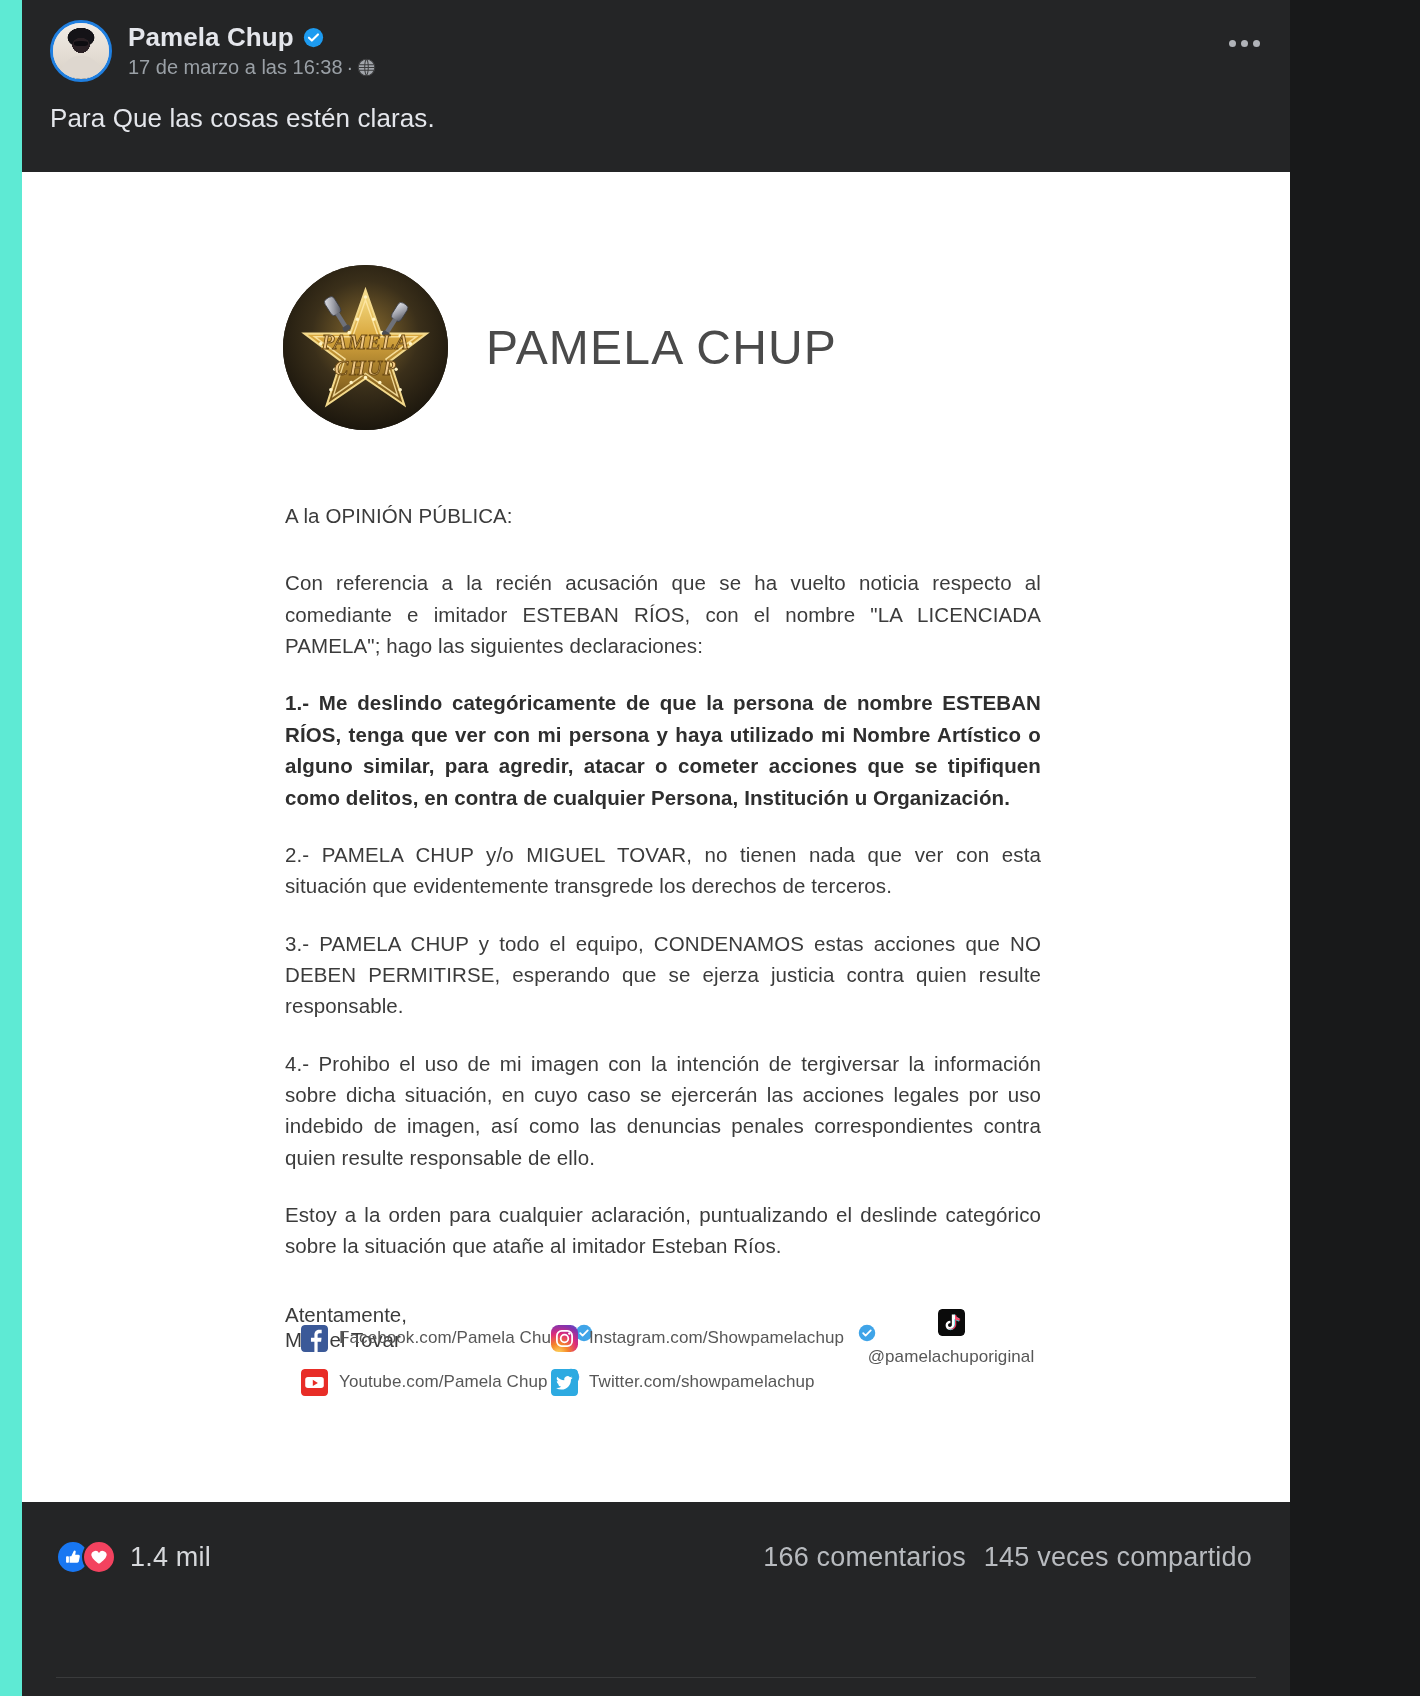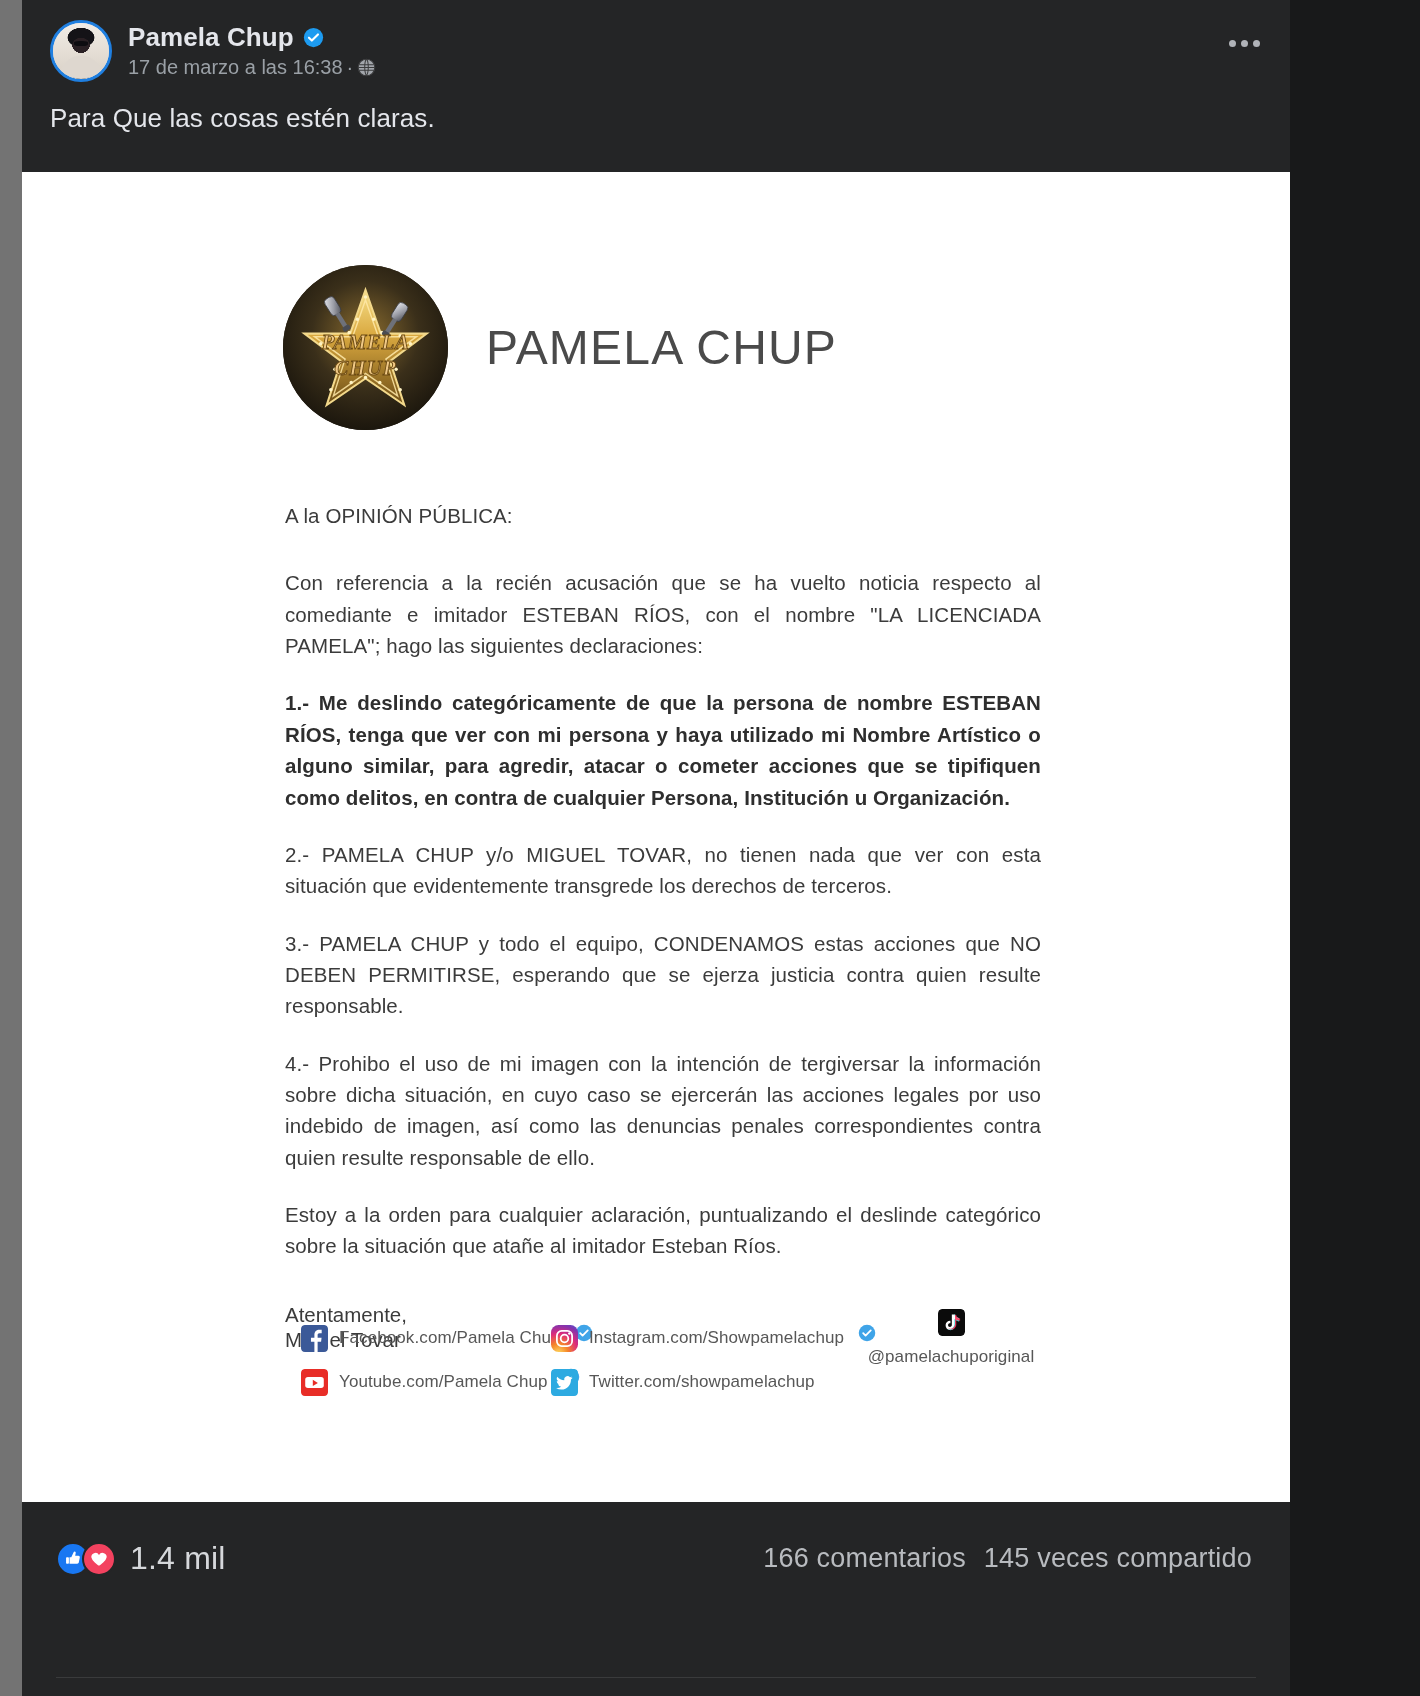--- a/index.html
+++ b/index.html
@@ -11,21 +11,21 @@
     width: 1420px;
     height: 1696px;
     font-family: "Liberation Sans", sans-serif;
     overflow: hidden;
   }
 
   .screen {
     position: relative;
     width: 1200px;
     height: 1696px;
-    background: #737373;
+    background: #5eead4;
   }
 
   
   .post-header {
     position: absolute;
     left: 22px;
     top: 0px;
     width: 1268px;
     height: 172px;
     background: #242526;
@@ -262,21 +262,21 @@
     width: 34px; height: 34px;
     border-radius: 50%;
     display: flex; align-items: center; justify-content: center;
     border: 2px solid #242526;
     box-sizing: border-box;
   }
   .react-like { background: #1877f2; }
   .react-love { background: #f3425f; margin-left: -8px; }
   .react-count {
     color: #d6d8db;
-    font-size: 32px;
+    font-size: 27px;
     margin-left: 14px;
     letter-spacing: 0.2px;
   }
   .eng-meta {
     display: flex;
     align-items: center;
     gap: 18px;
     color: #b8bbbf;
     font-size: 27px;
     letter-spacing: 0.2px;

